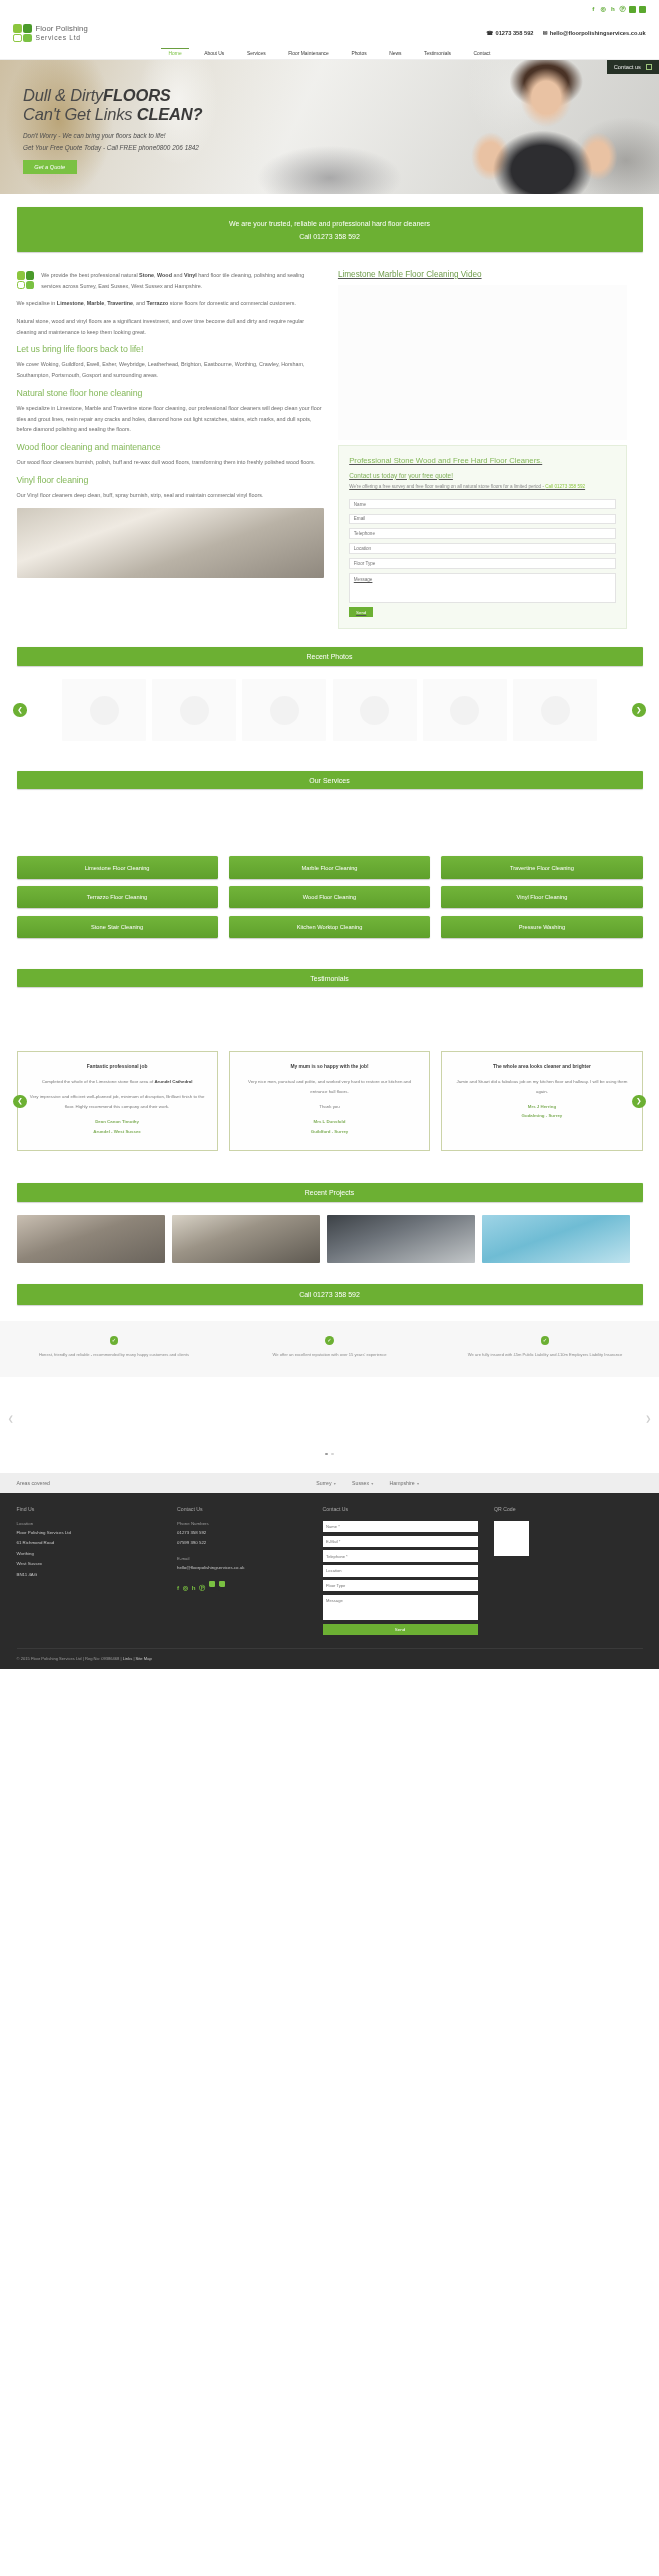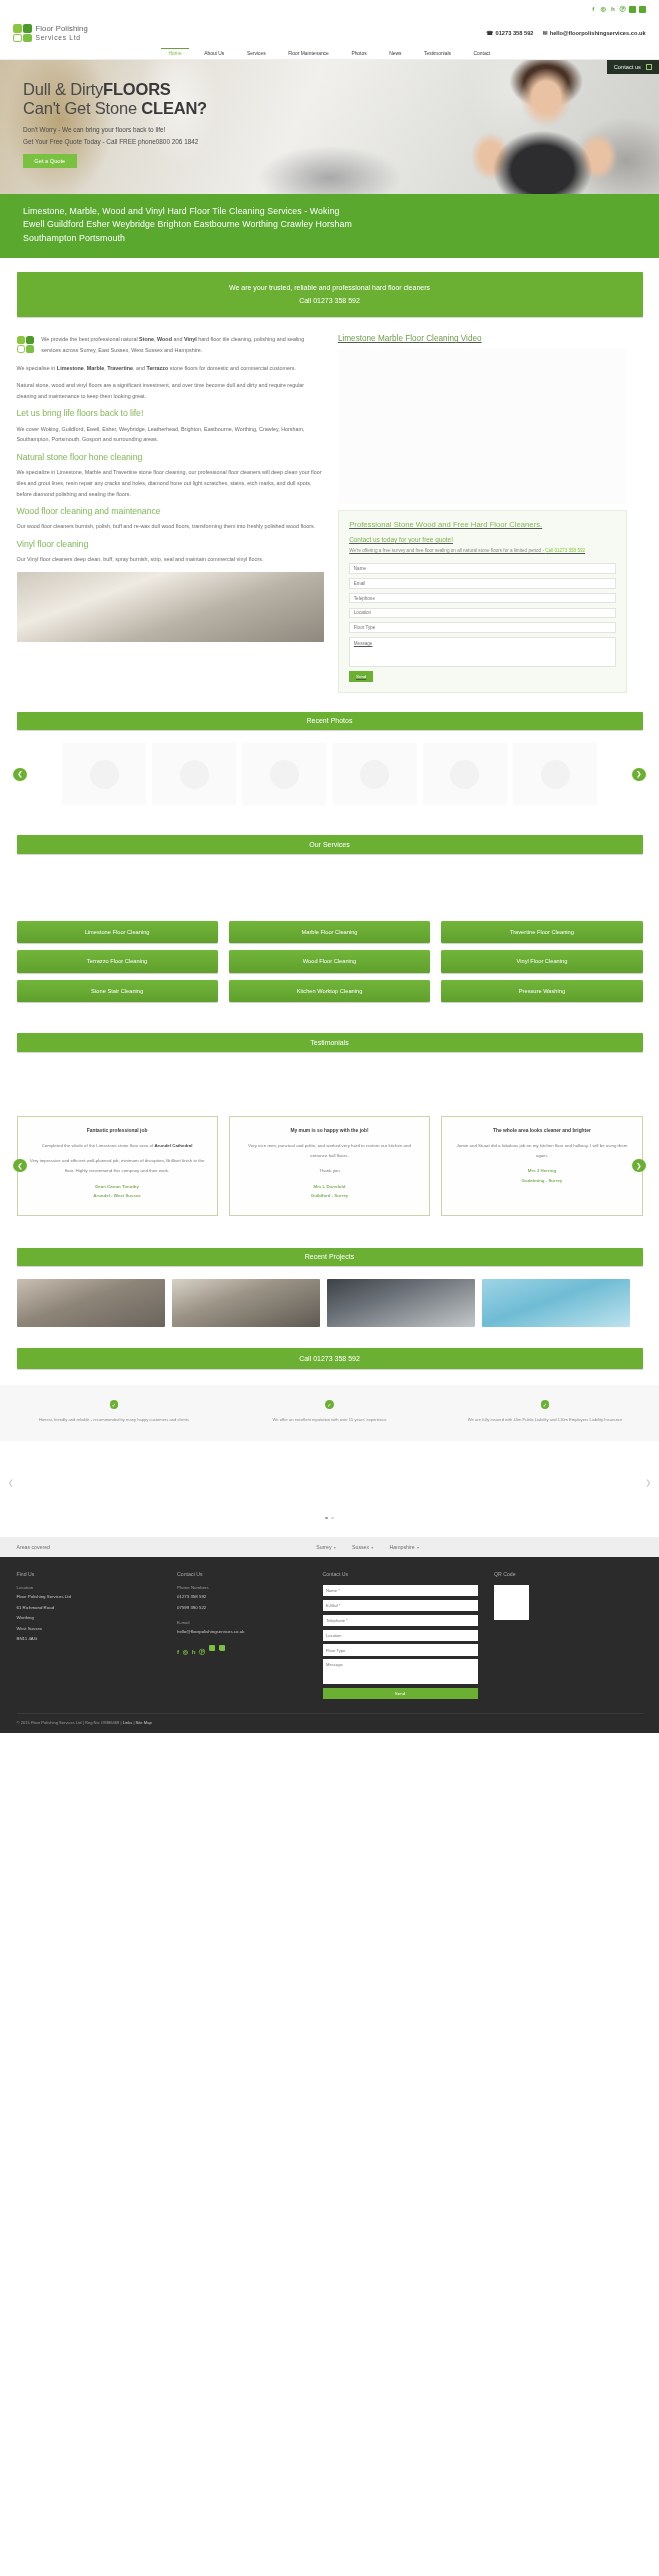--- a/index.html
+++ b/index.html
@@ -71,21 +71,21 @@
     position: absolute; right: 24px; top: 0; width: 185px; height: 134px;
     background:
       radial-gradient(ellipse 36px 41px at 52% 28%, #e9c2a3 40%, rgba(233,194,163,0) 72%),
       radial-gradient(ellipse 49px 36px at 52% 16%, #4a3326 45%, rgba(74,51,38,0) 75%),
       radial-gradient(ellipse 62px 49px at 50% 82%, #2d2d30 50%, rgba(45,45,48,0) 80%),
       radial-gradient(ellipse 25px 31px at 22% 72%, #e9c2a3 45%, rgba(233,194,163,0) 78%),
       radial-gradient(ellipse 25px 31px at 80% 72%, #e9c2a3 45%, rgba(233,194,163,0) 78%),
       linear-gradient(transparent, transparent);
     filter: blur(0.5px);
   }
-  .hero-inner { position: relative; padding: 20px 0 0 23px; }
+  .hero-inner { position: relative; padding: 26px 0 0 23px; font-style: italic; }
   .hero h1 { font-size: 16.5px; font-weight: 300; color: #4a4a4a; line-height: 1.18; letter-spacing: -0.2px; }
   .hero h1 b { font-weight: 800; color: #3a3a3a; }
   .hero p { font-size: 6.4px; color: #4c4c4c; margin-top: 6.7px; font-weight: 500; }
   .hero p.p2 { margin-top: 5.2px; }
   .btn-quote {
     display: inline-block; margin-top: 8.8px; background: #7ac142; color: #fff;
     font-size: 5.7px; padding: 4.1px 11.3px; border: 0; text-decoration: none; cursor: pointer;
   }
   .contact-tab {
     position: absolute; right: 0; top: 0; background: #263126; color: #eee;
@@ -273,39 +273,32 @@
     <a>Testimonials</a>
     <a>Contact</a>
   </div>
 
   <div class="hero">
     <div class="hero-bg"></div>
     <div class="hero-woman"></div>
     <div class="hero-inner">
       <h1>
         <span>Dull &amp; Dirty</span><b>FLOORS</b><br>
-        <span>Can't Get Stone </span><b>CLEAN?</b>
+        <span>Can't Get Links </span><b>CLEAN?</b>
       </h1>
       <p>Don't Worry - We can bring your floors back to life!</p>
       <p class="p2">Get Your Free Quote Today - Call FREE phone0800 206 1842</p>
       <a class="btn-quote">Get a Quote</a>
     </div>
     <div class="contact-tab">
       <span>Contact us</span>
       <span class="cube"></span>
     </div>
   </div>
 
-  <div class="band">
-    <h2>
-      <span>Limestone, Marble, Wood and Vinyl Hard Floor Tile Cleaning Services - Woking</span><br>
-      <span>Ewell Guildford Esher Weybridge Brighton Eastbourne Worthing Crawley Horsham</span><br>
-      <span>Southampton Portsmouth</span>
-    </h2>
-  </div>
 
   <div class="sec" style="padding-top:13.4px">
     <div class="greenbar cta">
       <div>We are your trusted, reliable and professional hard floor cleaners</div>
       <div>Call 01273 358 592</div>
     </div>
   </div>
 
   <div class="twocol">
     <div class="col-l">

